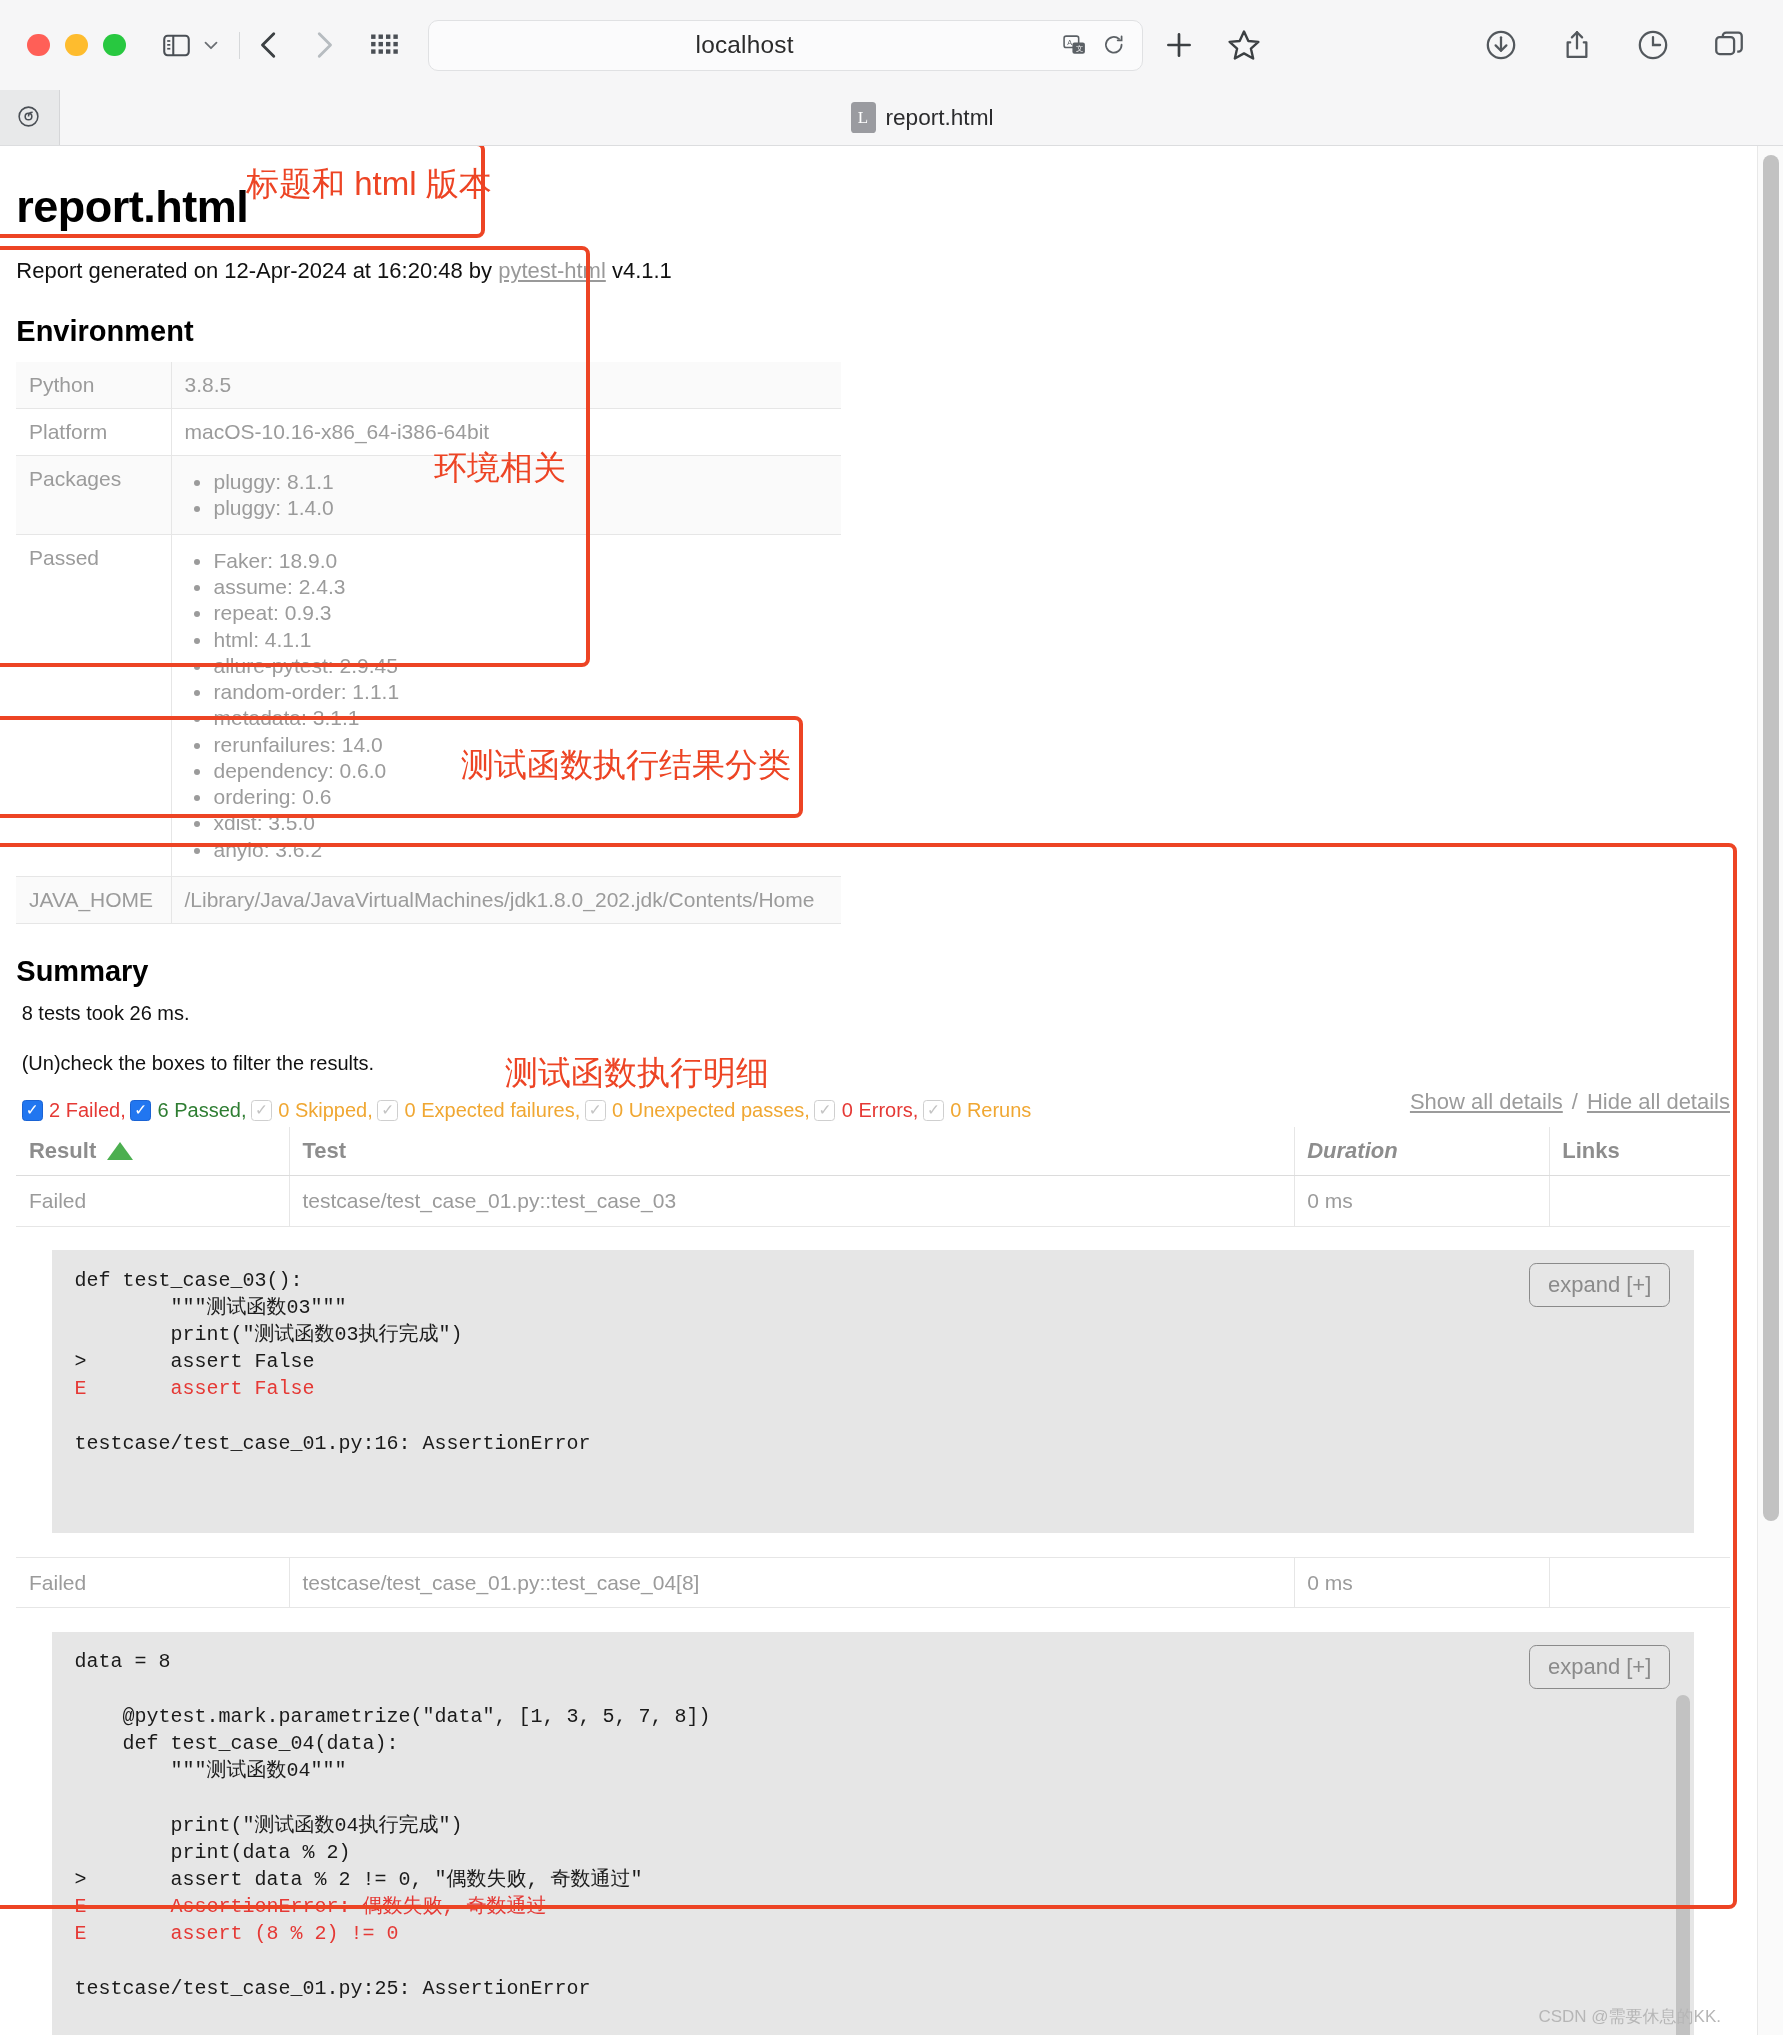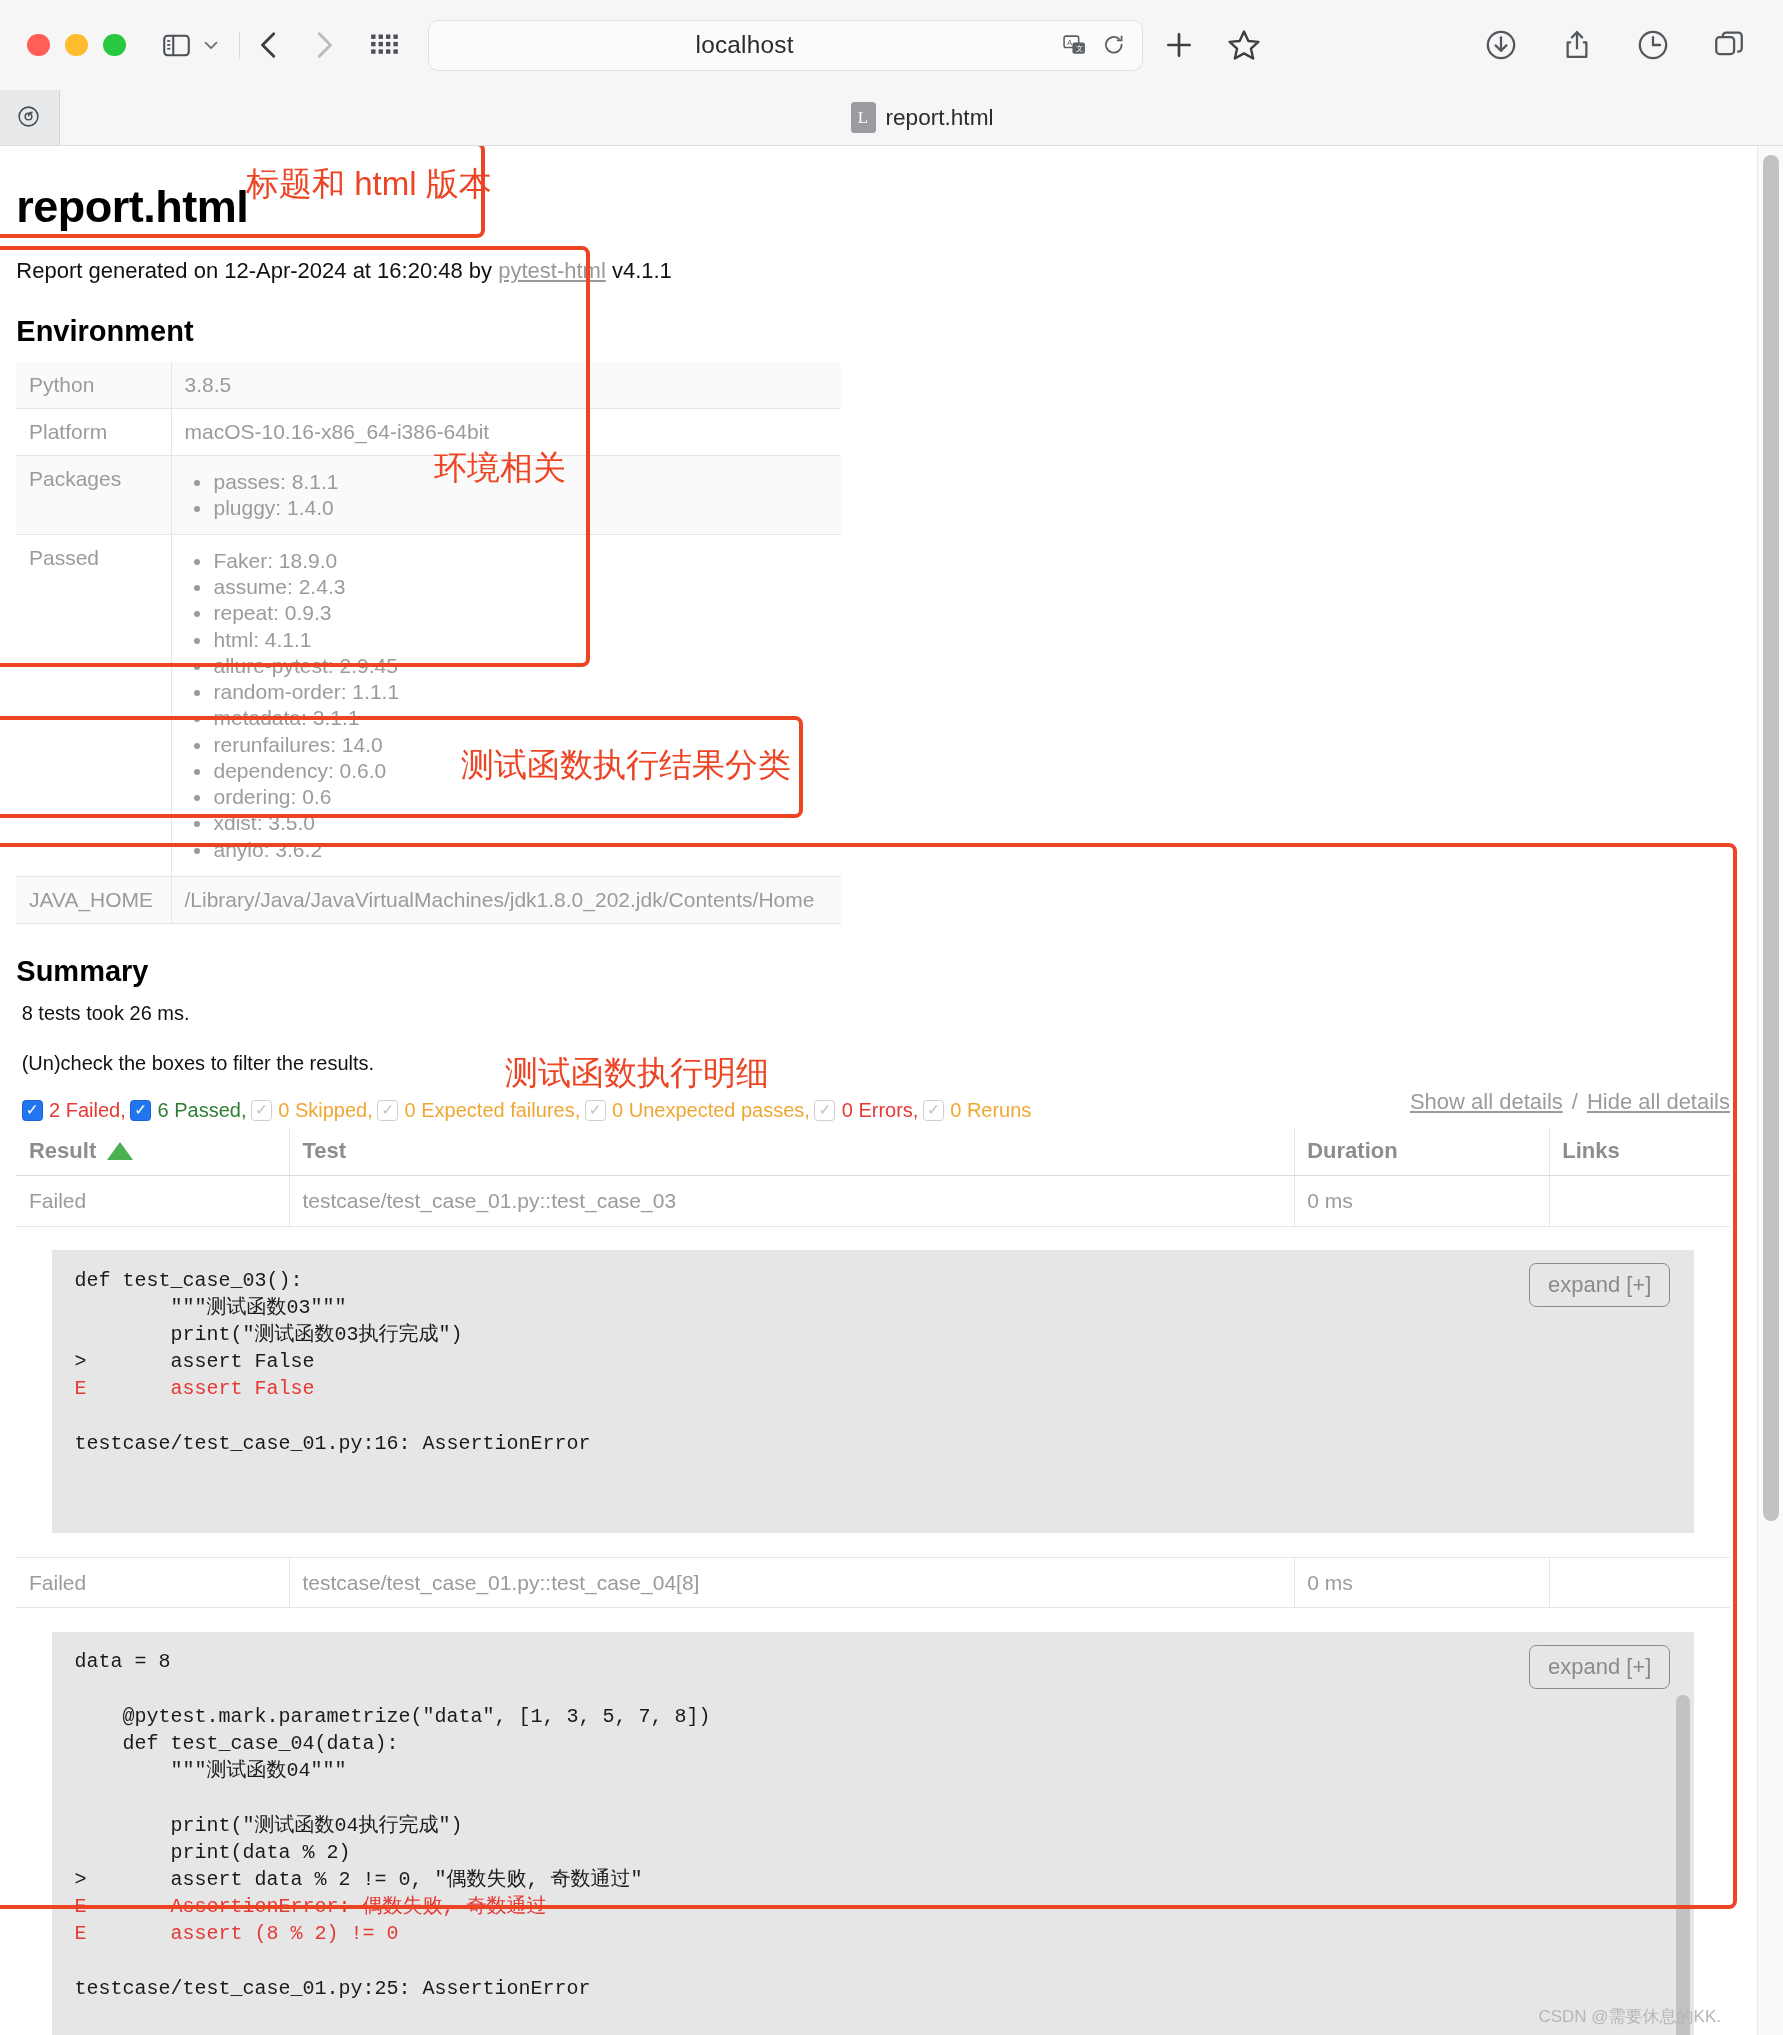--- a/index.html
+++ b/index.html
@@ -219,21 +219,21 @@
     font-size: 22px;
     color: #8d8d8d;
     font-weight: bold;
     padding: 11px 12.7px;
     border-bottom: 0.9px solid #dcdcdc;
     border-right: 0.9px solid #e6e6e6;
   }
   table.results th:last-child { border-right: none; }
   .col-result { width: 273px; }
   .col-test   { width: auto; }
-  .col-dur    { width: 255px; }
+  .col-dur    { width: 255px; font-style: italic; }
   .col-links  { width: 181px; }
 
   .sortarrow {
     display: inline-block; margin-left: 11px;
     width: 0; height: 0;
     border-left: 13.6px solid transparent;
     border-right: 13.6px solid transparent;
     border-bottom: 18px solid #4caf50;
     vertical-align: -1.8px;
   }
@@ -453,21 +453,21 @@
             <td class="v">3.8.5</td>
           </tr>
           <tr>
             <td class="k">Platform</td>
             <td class="v">macOS-10.16-x86_64-i386-64bit</td>
           </tr>
           <tr>
             <td class="k">Packages</td>
             <td class="v">
               <ul>
-                <li>passes: 8.1.1</li>
+                <li>pluggy: 8.1.1</li>
                 <li>pluggy: 1.4.0</li>
               </ul>
             </td>
           </tr>
           <tr>
             <td class="k">Passed</td>
             <td class="v">
               <ul>
                 <li>Faker: 18.9.0</li>
                 <li>assume: 2.4.3</li>

